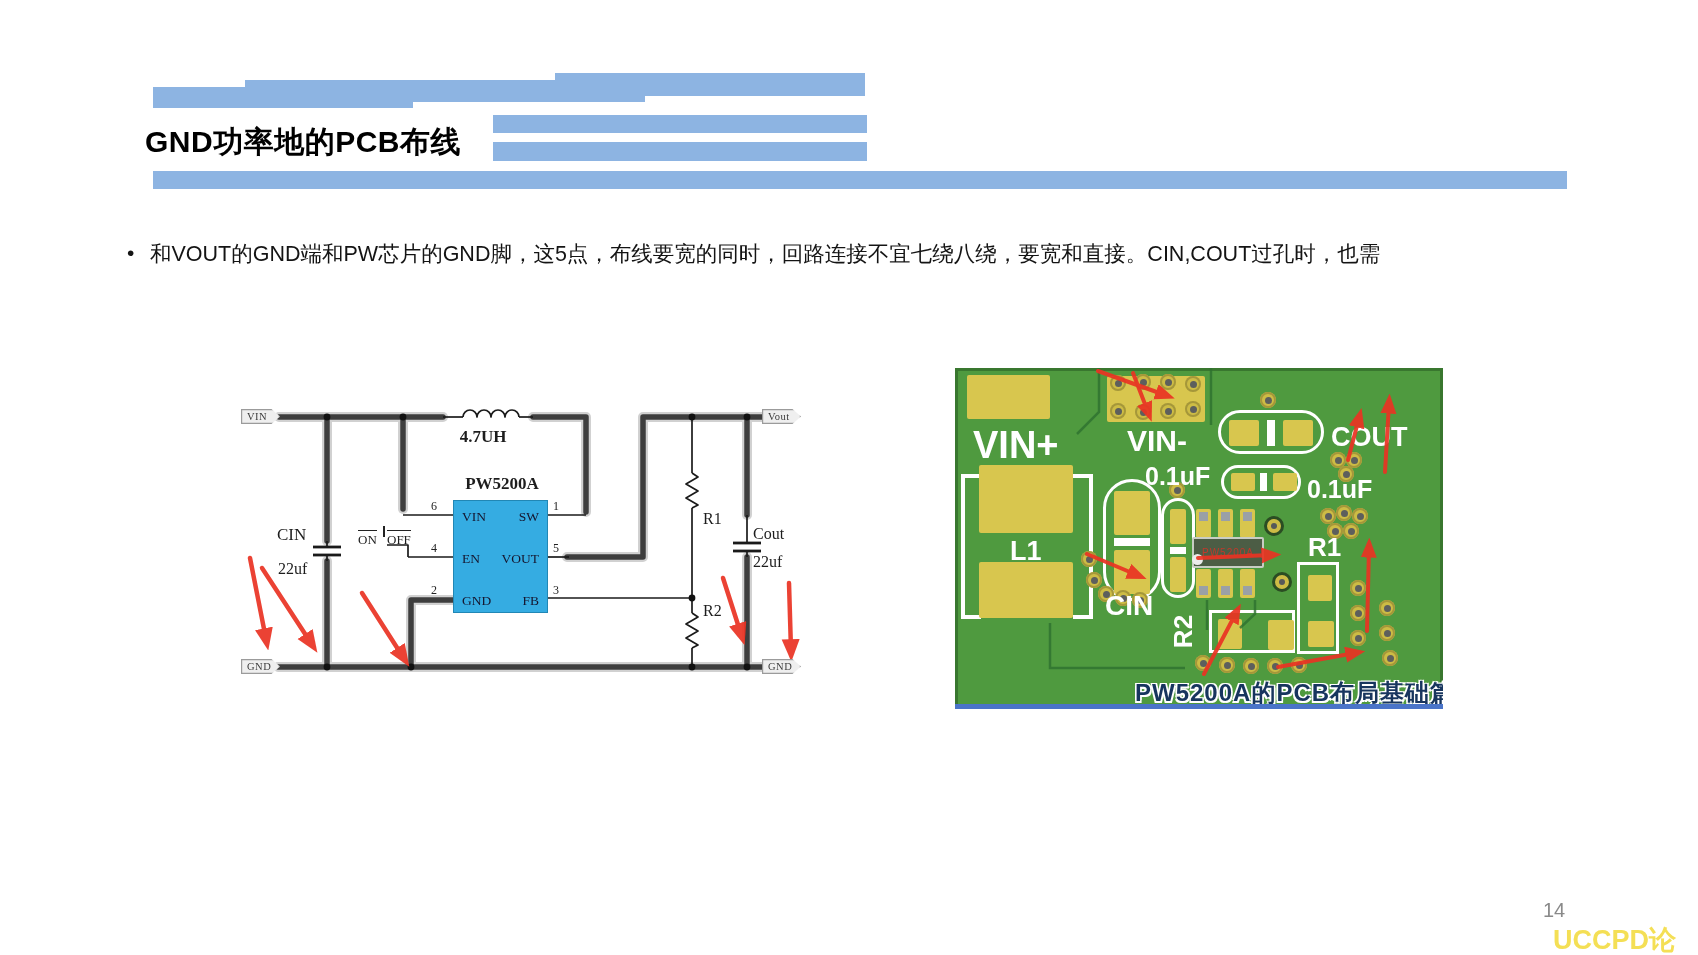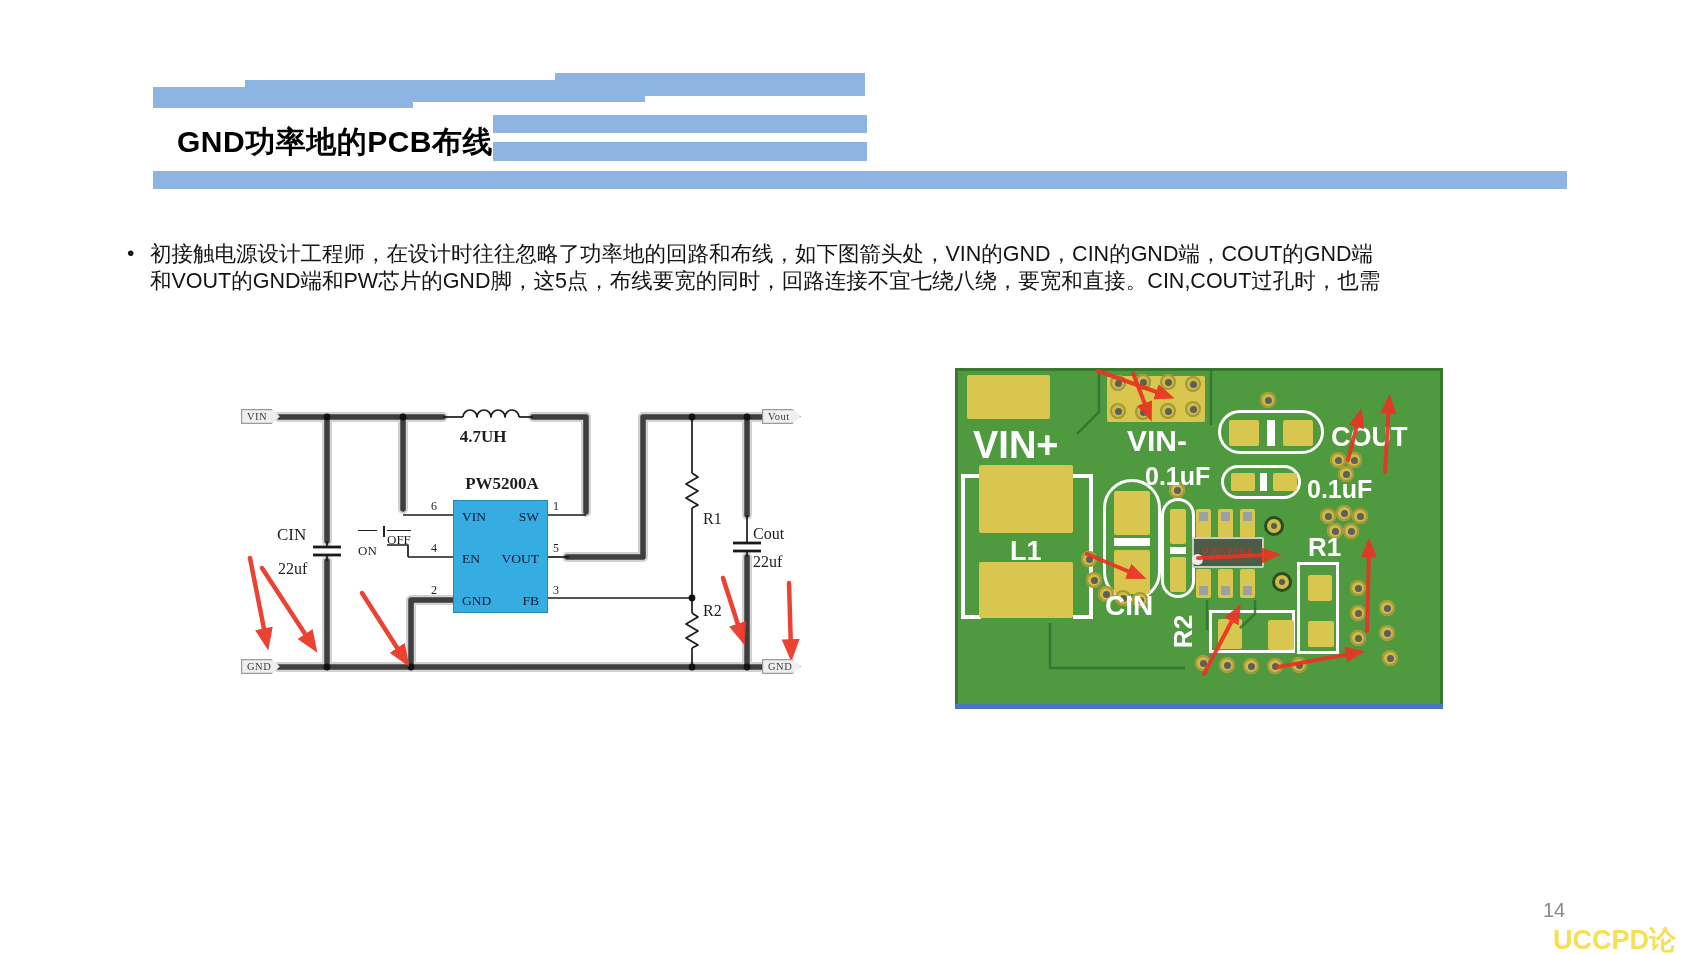--- a/index.html
+++ b/index.html
@@ -1,20 +1,20 @@
 <!DOCTYPE html>
 <html><head>
 <meta charset="utf-8">
 <style>
   html,body{margin:0;padding:0;background:#fff;}
   .slide{position:relative;width:1698px;height:955px;background:#fff;overflow:hidden;
          font-family:"Liberation Sans",sans-serif;color:#111;}
   .bar{position:absolute;background:#8db4e2;}
   .title{position:absolute;left:145px;top:122px;font-size:30px;font-weight:bold;color:#000;
-         letter-spacing:.5px;white-space:nowrap;margin-left:32px;}
+         letter-spacing:.5px;white-space:nowrap;}
   .body-text{position:absolute;left:150px;top:241px;font-size:21.5px;line-height:26.5px;
              color:#141414;white-space:nowrap;}
   .bullet{position:absolute;left:127px;top:241px;font-size:21px;color:#141414;}
   
   .sch{position:absolute;left:235px;top:375px;width:575px;height:310px;}
   .sch svg{position:absolute;left:0;top:0;}
   .sch .lbl{position:absolute;font-family:"Liberation Serif",serif;color:#1d1d1d;white-space:nowrap;}
   .pill{position:absolute;width:39px;height:15px;background:#efefef;
         clip-path:polygon(0 0,78% 0,100% 50%,78% 100%,0 100%);
         box-shadow:inset 0 0 0 1.2px #9b9b9b;
@@ -58,21 +58,20 @@
   <div class="bar" style="left:245px;top:80px;width:400px;height:22px;"></div>
   <div class="bar" style="left:555px;top:73px;width:310px;height:23px;"></div>
   <div class="bar" style="left:493px;top:115px;width:374px;height:18px;"></div>
   <div class="bar" style="left:493px;top:142px;width:374px;height:19px;"></div>
   <div class="bar" style="left:153px;top:171px;width:1414px;height:18px;"></div>
 
   <div class="title">GND功率地的PCB布线</div>
 
   <div class="bullet">•</div>
   <div class="body-text">
-    <div>初接触电源设计工程师，在设计时往往忽略了功率地的回路和布线，如下图箭头处，VIN的GND，CIN的GND端，COUT的GND端</div>
     <div>和VOUT的GND端和PW芯片的GND脚，这5点，布线要宽的同时，回路连接不宜七绕八绕，要宽和直接。CIN,COUT过孔时，也需</div>
   </div>
 
   <div class="sch">
     <svg width="575" height="310" viewBox="0 0 575 310">
       <defs>
         <marker id="ah1" markerWidth="5" markerHeight="5" refX="2.4" refY="2" orient="auto" markerUnits="strokeWidth">
           <path d="M0 0 L5 2 L0 4 Z" fill="#ea3323"></path>
         </marker>
       </defs>
@@ -159,21 +158,21 @@
 
     <div class="lbl" style="left:212px;top:52px;width:72px;text-align:center;font-size:17px;font-weight:bold;">4.7UH</div>
     <div class="lbl" style="left:223px;top:99px;width:88px;text-align:center;font-size:17px;font-weight:bold;">PW5200A</div>
     <div class="lbl" style="left:42px;top:150px;font-size:17px;">CIN</div>
     <div class="lbl" style="left:43px;top:185px;font-size:16px;">22uf</div>
     <div class="lbl" style="left:518px;top:150px;font-size:16px;">Cout</div>
     <div class="lbl" style="left:518px;top:178px;font-size:16px;">22uf</div>
     <div class="lbl" style="left:468px;top:135px;font-size:16px;">R1</div>
     <div class="lbl" style="left:468px;top:227px;font-size:16px;">R2</div>
 
-    <div class="lbl" style="left:123px;top:155px;font-size:13px;border-top:1.5px solid #222;padding-top:12px;">ON</div>
+    <div class="lbl" style="left:123px;top:155px;font-size:13px;border-top:1.5px solid #222;padding-top:1px;">ON</div>
     <div class="sw-tick" style="left:148px;top:151px;"></div>
     <div class="lbl" style="left:152px;top:155px;font-size:13px;border-top:1.5px solid #222;padding-top:1px;">OFF</div>
 
     <div class="chip">
       <span class="pin-name" style="left:8px;top:8px;">VIN</span>
       <span class="pin-name" style="left:8px;top:50px;">EN</span>
       <span class="pin-name" style="left:8px;top:92px;">GND</span>
       <span class="pin-name" style="right:8px;top:8px;">SW</span>
       <span class="pin-name" style="right:8px;top:50px;">VOUT</span>
       <span class="pin-name" style="right:8px;top:92px;">FB</span>
@@ -312,18 +311,19 @@
         <line x1="393" y1="92" x2="404" y2="50" marker-end="url(#ah2)"></line>
         <line x1="430" y1="104" x2="434" y2="36" marker-end="url(#ah2)"></line>
         <line x1="132" y1="186" x2="182" y2="207" marker-end="url(#ah2)"></line>
         <line x1="243" y1="190" x2="316" y2="187" marker-end="url(#ah2)"></line>
         <line x1="249" y1="306" x2="281" y2="245" marker-end="url(#ah2)"></line>
         <line x1="323" y1="299" x2="400" y2="285" marker-end="url(#ah2)"></line>
         <line x1="412" y1="263" x2="414" y2="180" marker-end="url(#ah2)"></line>
       </g>
     </svg>
 
+    <div class="caption">PW5200A的PCB布局基础篇</div>
     <div class="blue-line"></div>
   </div>
 
   <div class="page-num">14</div>
   <div class="watermark">UCCPD论坛</div>
 </div>
 
 </body></html>

